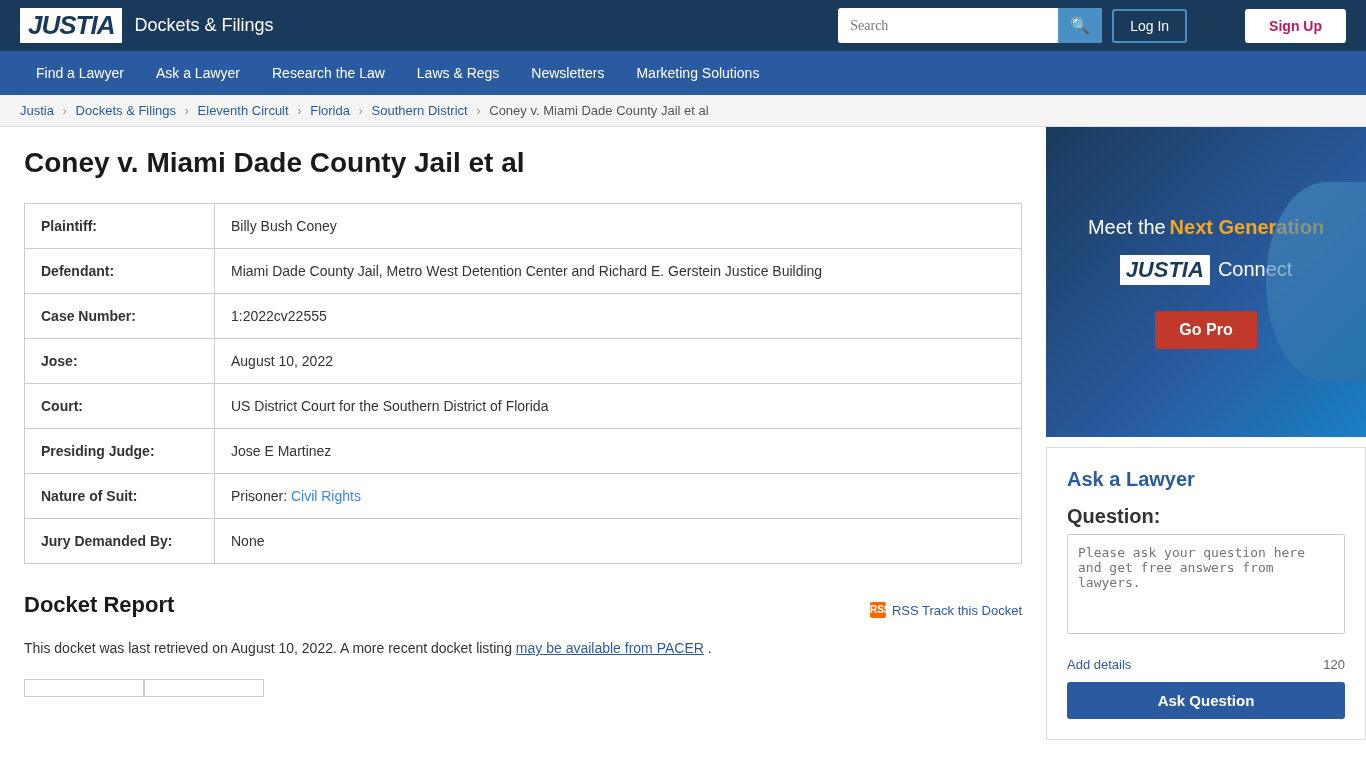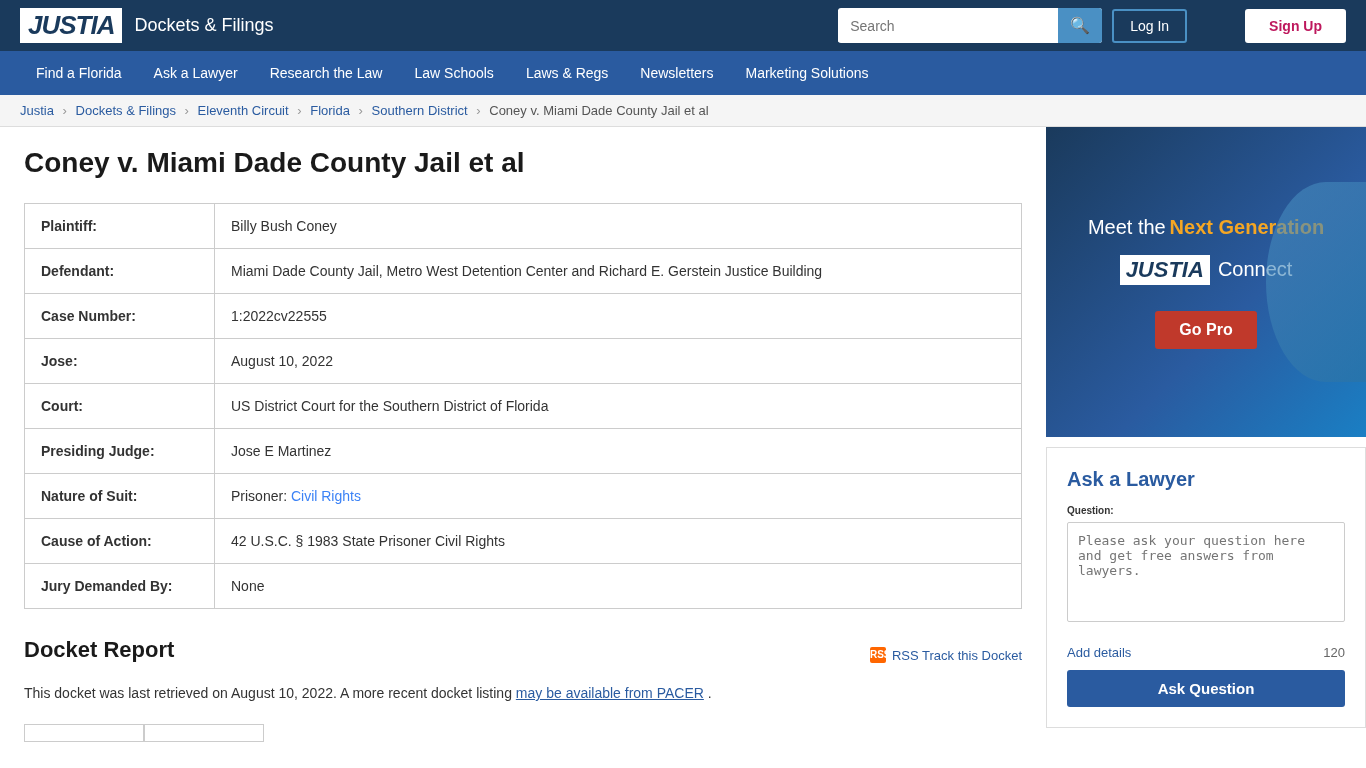--- a/index.html
+++ b/index.html
@@ -43,20 +43,21 @@
       background: #fff;
       border-radius: 3px;
       overflow: hidden;
     }
     .search-box input {
       border: none;
       outline: none;
       padding: 8px 12px;
       font-size: 14px;
       width: 220px;
+      font-family: Liberation Serif, serif;
     }
     .search-btn {
       background: #4a90c4;
       border: none;
       padding: 8px 12px;
       cursor: pointer;
       color: #fff;
       font-size: 16px;
     }
     .btn-login {
@@ -282,21 +283,21 @@
       padding: 20px;
       margin-top: 10px;
     }
     .ask-title {
       font-size: 20px;
       font-weight: bold;
       color: #2a5ba0;
       margin-bottom: 14px;
     }
     .ask-label {
-      font-size: 10px;
+      font-size: 20px;
       font-weight: bold;
       color: #333;
       margin-bottom: 6px;
     }
     .ask-textarea {
       width: 100%;
       height: 100px;
       border: 1px solid #ccc;
       padding: 10px;
       font-size: 13px;
@@ -355,24 +356,23 @@
     <div class="search-box">
       <input type="text" placeholder="Search" style="">
       <button class="search-btn">🔍</button>
     </div>
     <button class="btn-login">Log In</button>
     <button class="btn-signup">Sign Up</button>
   </div>
 </header>
 
 <nav class="main-nav">
-  <a href="#">Find a Florida</a>
+  <a href="#">Find a Lawyer</a>
   <a href="#">Ask a Lawyer</a>
   <a href="#">Research the Law</a>
-  <a href="#">Law Schools</a>
   <a href="#">Laws &amp; Regs</a>
   <a href="#">Newsletters</a>
   <a href="#">Marketing Solutions</a>
 </nav>
 
 <div class="breadcrumb">
   <a href="#">Justia</a>
   <span class="sep">›</span>
   <a href="#">Dockets &amp; Filings</a>
   <span class="sep">›</span>
@@ -416,24 +416,20 @@
         <td>Presiding Judge:</td>
         <td>Jose E Martinez</td>
       </tr>
       <tr>
         <td>Nature of Suit:</td>
         <td>
           Prisoner: <a href="#">Civil Rights</a>
         </td>
       </tr>
       <tr>
-        <td>Cause of Action:</td>
-        <td>42 U.S.C. § 1983 State Prisoner Civil Rights</td>
-      </tr>
-      <tr>
         <td>Jury Demanded By:</td>
         <td>None</td>
       </tr>
     </tbody>
       </table>
 
     <div class="docket-header-row">
       <h2 class="docket-heading">Docket Report</h2>
       <a href="#" class="rss-link">
         <span class="rss-icon">RSS</span>

